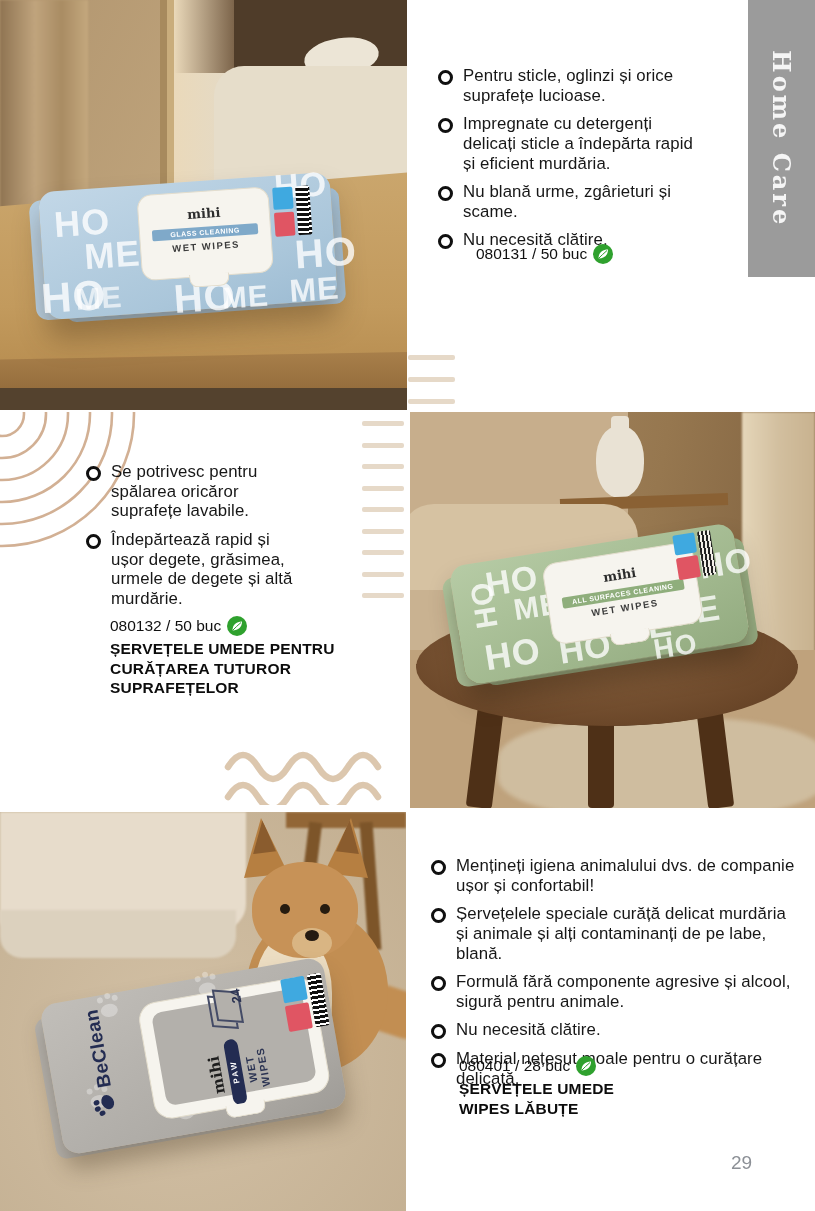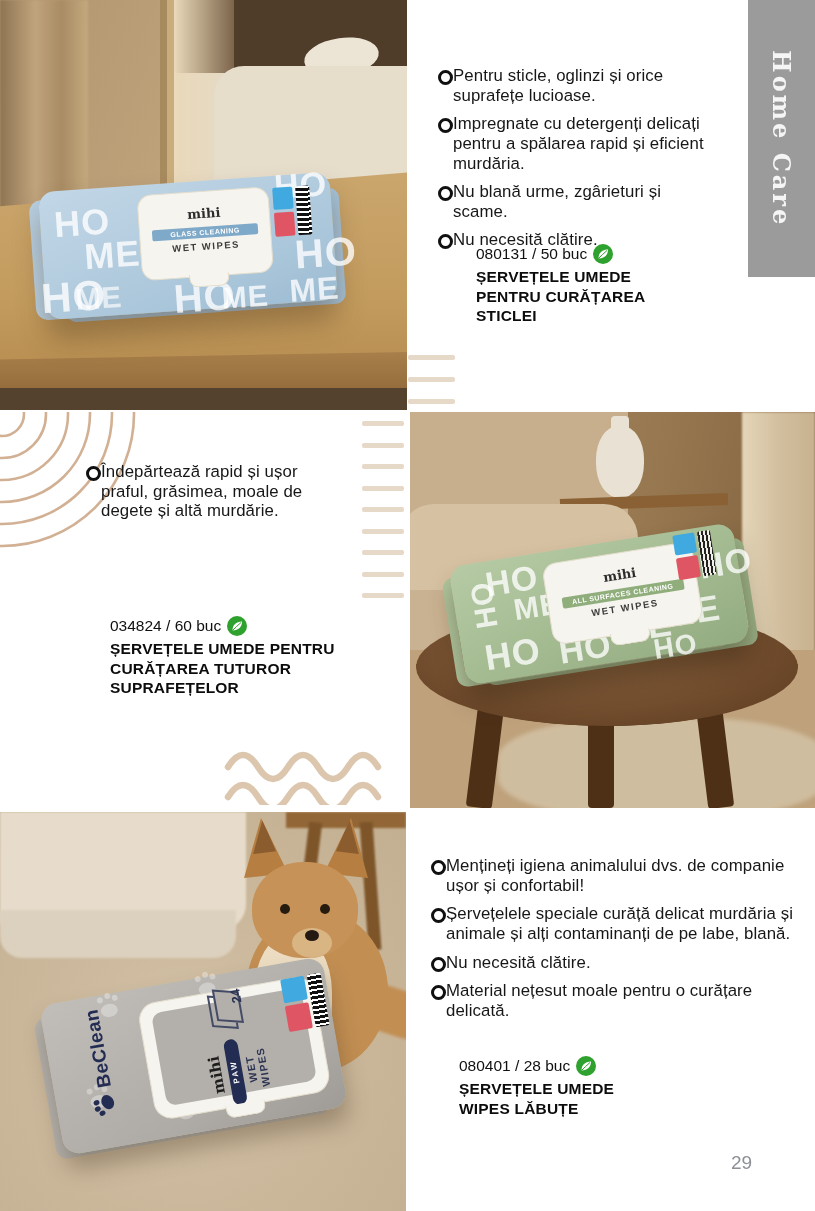--- a/index.html
+++ b/index.html
@@ -2,21 +2,21 @@
 <html><head>
 <meta charset="utf-8">
 <style>
   html,body{margin:0;padding:0;background:#ffffff;}
   .page{position:relative;width:815px;height:1211px;background:#fff;overflow:hidden;
         font-family:"Liberation Sans",sans-serif;}
   .abs{position:absolute;}
 
   
   ul.blist{list-style:none;margin:0;padding:0;}
-  .bullet{display:flex;margin-bottom:9px;}
+  .bullet{display:flex;gap:10px;margin-bottom:9px;}
   .bdot{flex:0 0 auto;width:9px;height:9px;border:3.4px solid #101010;border-radius:50%;margin-top:4px;background:#fff;}
   .btext{font-size:16.8px;line-height:1.17;color:#171717;letter-spacing:.1px;}
   .pblock{position:absolute;}
   .pcode{display:flex;align-items:center;gap:6px;font-size:15.5px;color:#101010;margin-bottom:3px;}
   .leaf{width:20px;height:20px;flex:0 0 auto;}
   .pname{font-weight:700;font-size:15.5px;line-height:1.27;color:#0c0c0c;letter-spacing:.2px;}
 
   
   .banner{position:absolute;left:748px;top:0;width:67px;height:277px;background:#9b9b9b;
           display:flex;align-items:center;justify-content:center;}
@@ -176,42 +176,41 @@
   <div class="lad" style="left:408px;top:399px;width:47px;"></div>
 
   <div class="abs" style="left:438px;top:66px;width:268px;">
     <ul class="blist">
       <li class="bullet">
           <span class="bdot"></span>
           <span class="btext">Pentru sticle, oglinzi și orice suprafețe lucioase.</span>
         </li>
       <li class="bullet">
           <span class="bdot"></span>
-          <span class="btext">Impregnate cu detergenți delicați pentru a spălarea rapid și eficient murdăria.</span>
+          <span class="btext">Impregnate cu detergenți delicați sticle a îndepărta rapid și eficient murdăria.</span>
         </li>
       <li class="bullet">
           <span class="bdot"></span>
           <span class="btext">Nu blană urme, zgârieturi și scame.</span>
         </li>
       <li class="bullet">
           <span class="bdot"></span>
           <span class="btext">Nu necesită clătire.</span>
         </li>
     </ul>
   </div>
   <div class="pblock" style="left:476px;top:244px;width:180px;">
     <div class="pcode">
       <span>080131 / 50 buc</span>
       <svg class="leaf" viewBox="0 0 20 20">
         <circle cx="10" cy="10" r="10" fill="#2fa12e"></circle>
         <path d="M5.5 14.5 C5.5 9 9 5.5 15 5.5 C15 11 11.5 14.5 5.5 14.5 Z" fill="#ffffff"></path>
         <path d="M5.5 14.5 C8 12 11 9 14 6.5" stroke="#2fa12e" stroke-width="1" fill="none"></path>
       </svg>
     </div>
-    <div class="pname">ȘERVEȚELE UMEDE PENTRU CURĂȚAREA STICLEI</div>
   </div>
 
   <div class="banner">
     <span>Home Care</span>
   </div>
 
   <svg class="abs" style="left:0;top:412px;" width="150" height="148" viewBox="0 0 150 148">
     <g fill="none" stroke="#d2b094" stroke-width="2.6">
       <circle cx="2" cy="2" r="22"></circle>
         <circle cx="2" cy="2" r="44"></circle>
@@ -219,27 +218,31 @@
       <circle cx="2" cy="2" r="88"></circle>
         <circle cx="2" cy="2" r="110"></circle>
         <circle cx="2" cy="2" r="132"></circle>
     </g>
   </svg>
 
   <div class="abs" style="left:86px;top:462px;width:218px;">
     <ul class="blist">
       <li class="bullet">
           <span class="bdot"></span>
-          <span class="btext">Îndepărtează rapid și ușor praful, grăsimea, moale de degete și altă murdărie.</span>
+          <span class="btext">Se potrivesc pentru spălarea oricăror suprafețe lavabile.</span>
+        </li>
+      <li class="bullet">
+          <span class="bdot"></span>
+          <span class="btext">Îndepărtează rapid și ușor degete, grăsimea, urmele de degete și altă murdărie.</span>
         </li>
     </ul>
   </div>
   <div class="pblock" style="left:110px;top:616px;width:240px;">
     <div class="pcode">
-      <span>034824 / 60 buc</span>
+      <span>080132 / 50 buc</span>
       <svg class="leaf" viewBox="0 0 20 20">
         <circle cx="10" cy="10" r="10" fill="#2fa12e"></circle>
         <path d="M5.5 14.5 C5.5 9 9 5.5 15 5.5 C15 11 11.5 14.5 5.5 14.5 Z" fill="#ffffff"></path>
         <path d="M5.5 14.5 C8 12 11 9 14 6.5" stroke="#2fa12e" stroke-width="1" fill="none"></path>
       </svg>
     </div>
     <div class="pname">ȘERVEȚELE UMEDE PENTRU CURĂȚAREA TUTUROR SUPRAFEȚELOR</div>
   </div>
 
   <div class="lad" style="left:362px;top:421px;width:42px;"></div>
@@ -361,20 +364,24 @@
       <li class="bullet">
           <span class="bdot"></span>
           <span class="btext">Mențineți igiena animalului dvs. de companie ușor și confortabil!</span>
         </li>
       <li class="bullet">
           <span class="bdot"></span>
           <span class="btext">Șervețelele speciale curăță delicat murdăria și animale și alți contaminanți de pe labe, blană.</span>
         </li>
       <li class="bullet">
           <span class="bdot"></span>
+          <span class="btext">Formulă fără componente agresive și alcool, sigură pentru animale.</span>
+        </li>
+      <li class="bullet">
+          <span class="bdot"></span>
           <span class="btext">Nu necesită clătire.</span>
         </li>
       <li class="bullet">
           <span class="bdot"></span>
           <span class="btext">Material nețesut moale pentru o curățare delicată.</span>
         </li>
     </ul>
   </div>
   <div class="pblock" style="left:459px;top:1056px;width:200px;">
     <div class="pcode">

